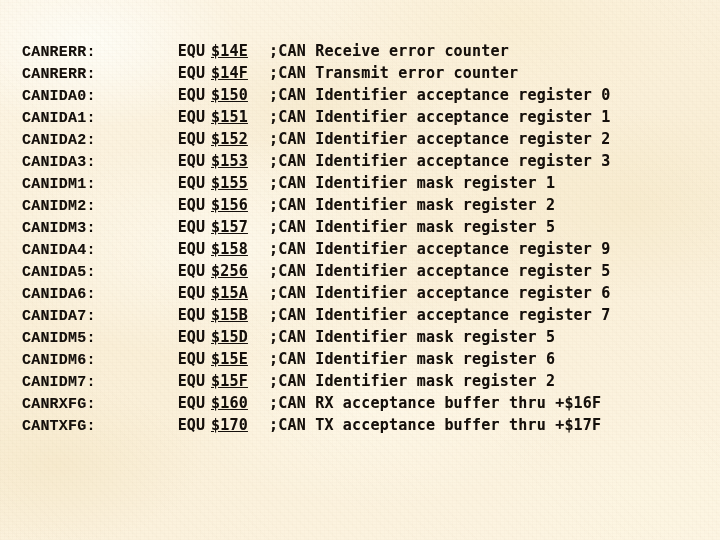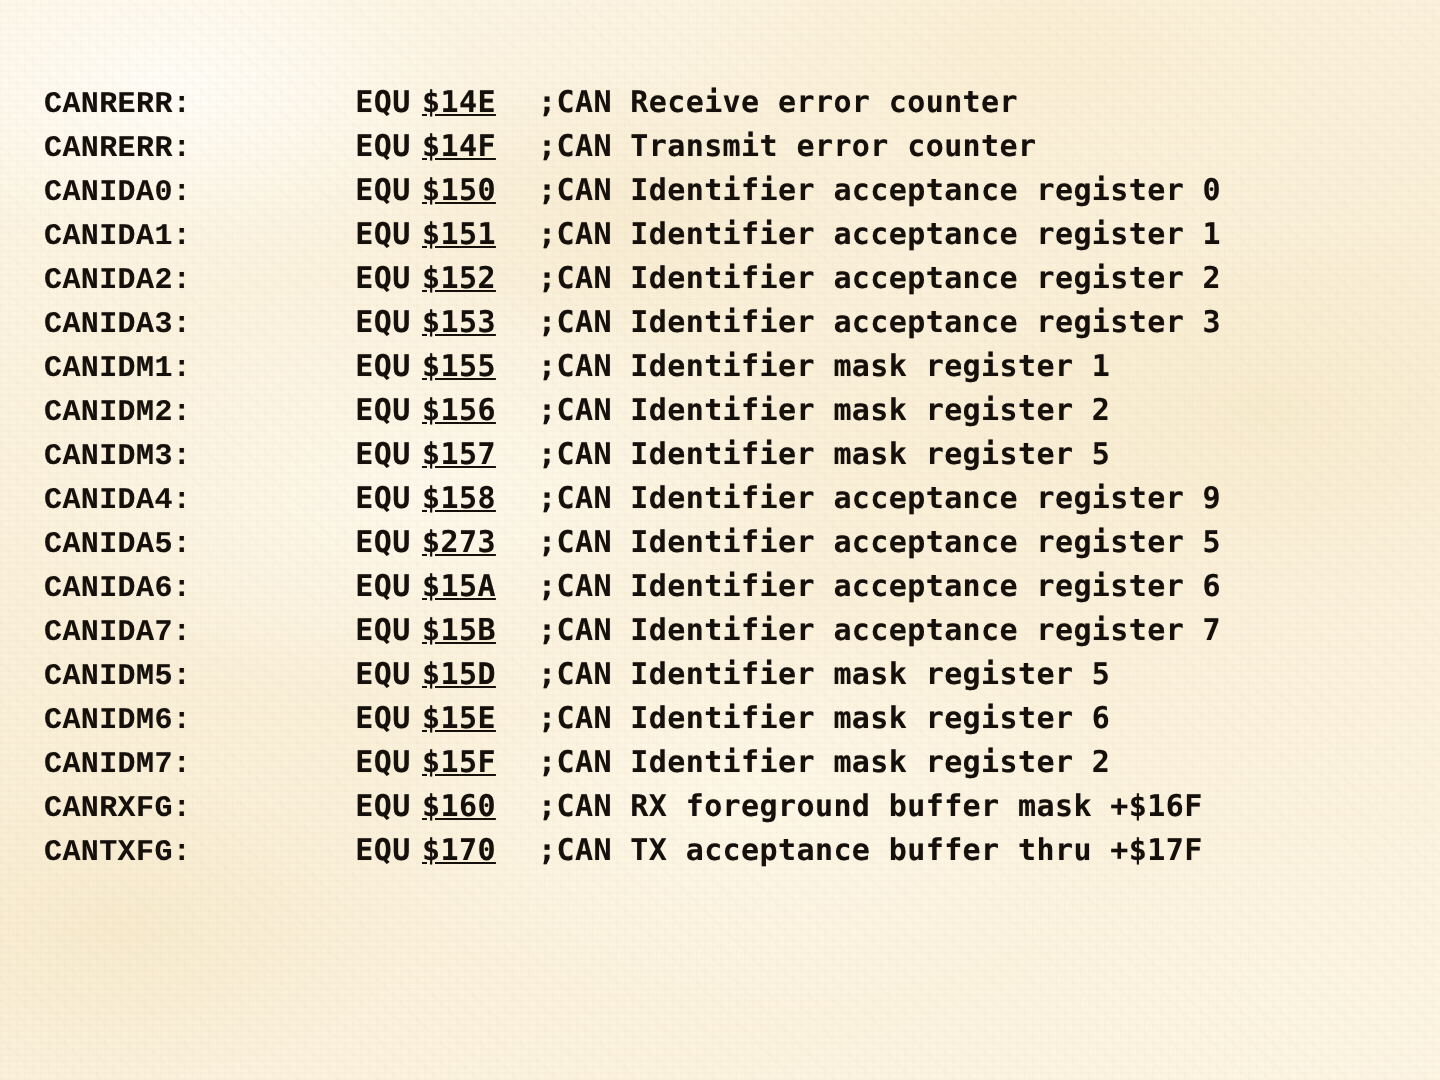--- a/index.html
+++ b/index.html
@@ -80,22 +80,22 @@
       <div class="code-line"><span class="col-label">CANRERR:</span><span class="col-mnemonic">EQU</span><span class="col-operand">$14E</span><span class="col-comment">;CAN Receive error counter</span></div>
       <div class="code-line"><span class="col-label">CANRERR:</span><span class="col-mnemonic">EQU</span><span class="col-operand">$14F</span><span class="col-comment">;CAN Transmit error counter</span></div>
       <div class="code-line"><span class="col-label">CANIDA0:</span><span class="col-mnemonic">EQU</span><span class="col-operand">$150</span><span class="col-comment">;CAN Identifier acceptance register 0</span></div>
       <div class="code-line"><span class="col-label">CANIDA1:</span><span class="col-mnemonic">EQU</span><span class="col-operand">$151</span><span class="col-comment">;CAN Identifier acceptance register 1</span></div>
       <div class="code-line"><span class="col-label">CANIDA2:</span><span class="col-mnemonic">EQU</span><span class="col-operand">$152</span><span class="col-comment">;CAN Identifier acceptance register 2</span></div>
       <div class="code-line"><span class="col-label">CANIDA3:</span><span class="col-mnemonic">EQU</span><span class="col-operand">$153</span><span class="col-comment">;CAN Identifier acceptance register 3</span></div>
       <div class="code-line"><span class="col-label">CANIDM1:</span><span class="col-mnemonic">EQU</span><span class="col-operand">$155</span><span class="col-comment">;CAN Identifier mask register 1</span></div>
       <div class="code-line"><span class="col-label">CANIDM2:</span><span class="col-mnemonic">EQU</span><span class="col-operand">$156</span><span class="col-comment">;CAN Identifier mask register 2</span></div>
       <div class="code-line"><span class="col-label">CANIDM3:</span><span class="col-mnemonic">EQU</span><span class="col-operand">$157</span><span class="col-comment">;CAN Identifier mask register 5</span></div>
       <div class="code-line"><span class="col-label">CANIDA4:</span><span class="col-mnemonic">EQU</span><span class="col-operand">$158</span><span class="col-comment">;CAN Identifier acceptance register 9</span></div>
-      <div class="code-line"><span class="col-label">CANIDA5:</span><span class="col-mnemonic">EQU</span><span class="col-operand">$273</span><span class="col-comment">;CAN Identifier acceptance register 5</span></div>
+      <div class="code-line"><span class="col-label">CANIDA5:</span><span class="col-mnemonic">EQU</span><span class="col-operand">$256</span><span class="col-comment">;CAN Identifier acceptance register 5</span></div>
       <div class="code-line"><span class="col-label">CANIDA6:</span><span class="col-mnemonic">EQU</span><span class="col-operand">$15A</span><span class="col-comment">;CAN Identifier acceptance register 6</span></div>
       <div class="code-line"><span class="col-label">CANIDA7:</span><span class="col-mnemonic">EQU</span><span class="col-operand">$15B</span><span class="col-comment">;CAN Identifier acceptance register 7</span></div>
       <div class="code-line"><span class="col-label">CANIDM5:</span><span class="col-mnemonic">EQU</span><span class="col-operand">$15D</span><span class="col-comment">;CAN Identifier mask register 5</span></div>
       <div class="code-line"><span class="col-label">CANIDM6:</span><span class="col-mnemonic">EQU</span><span class="col-operand">$15E</span><span class="col-comment">;CAN Identifier mask register 6</span></div>
       <div class="code-line"><span class="col-label">CANIDM7:</span><span class="col-mnemonic">EQU</span><span class="col-operand">$15F</span><span class="col-comment">;CAN Identifier mask register 2</span></div>
-      <div class="code-line"><span class="col-label">CANRXFG:</span><span class="col-mnemonic">EQU</span><span class="col-operand">$160</span><span class="col-comment">;CAN RX foreground buffer mask +$16F</span></div>
+      <div class="code-line"><span class="col-label">CANRXFG:</span><span class="col-mnemonic">EQU</span><span class="col-operand">$160</span><span class="col-comment">;CAN RX acceptance buffer thru +$16F</span></div>
       <div class="code-line"><span class="col-label">CANTXFG:</span><span class="col-mnemonic">EQU</span><span class="col-operand">$170</span><span class="col-comment">;CAN TX acceptance buffer thru +$17F</span></div>
     </div>
 </div>
 
 </body></html>

